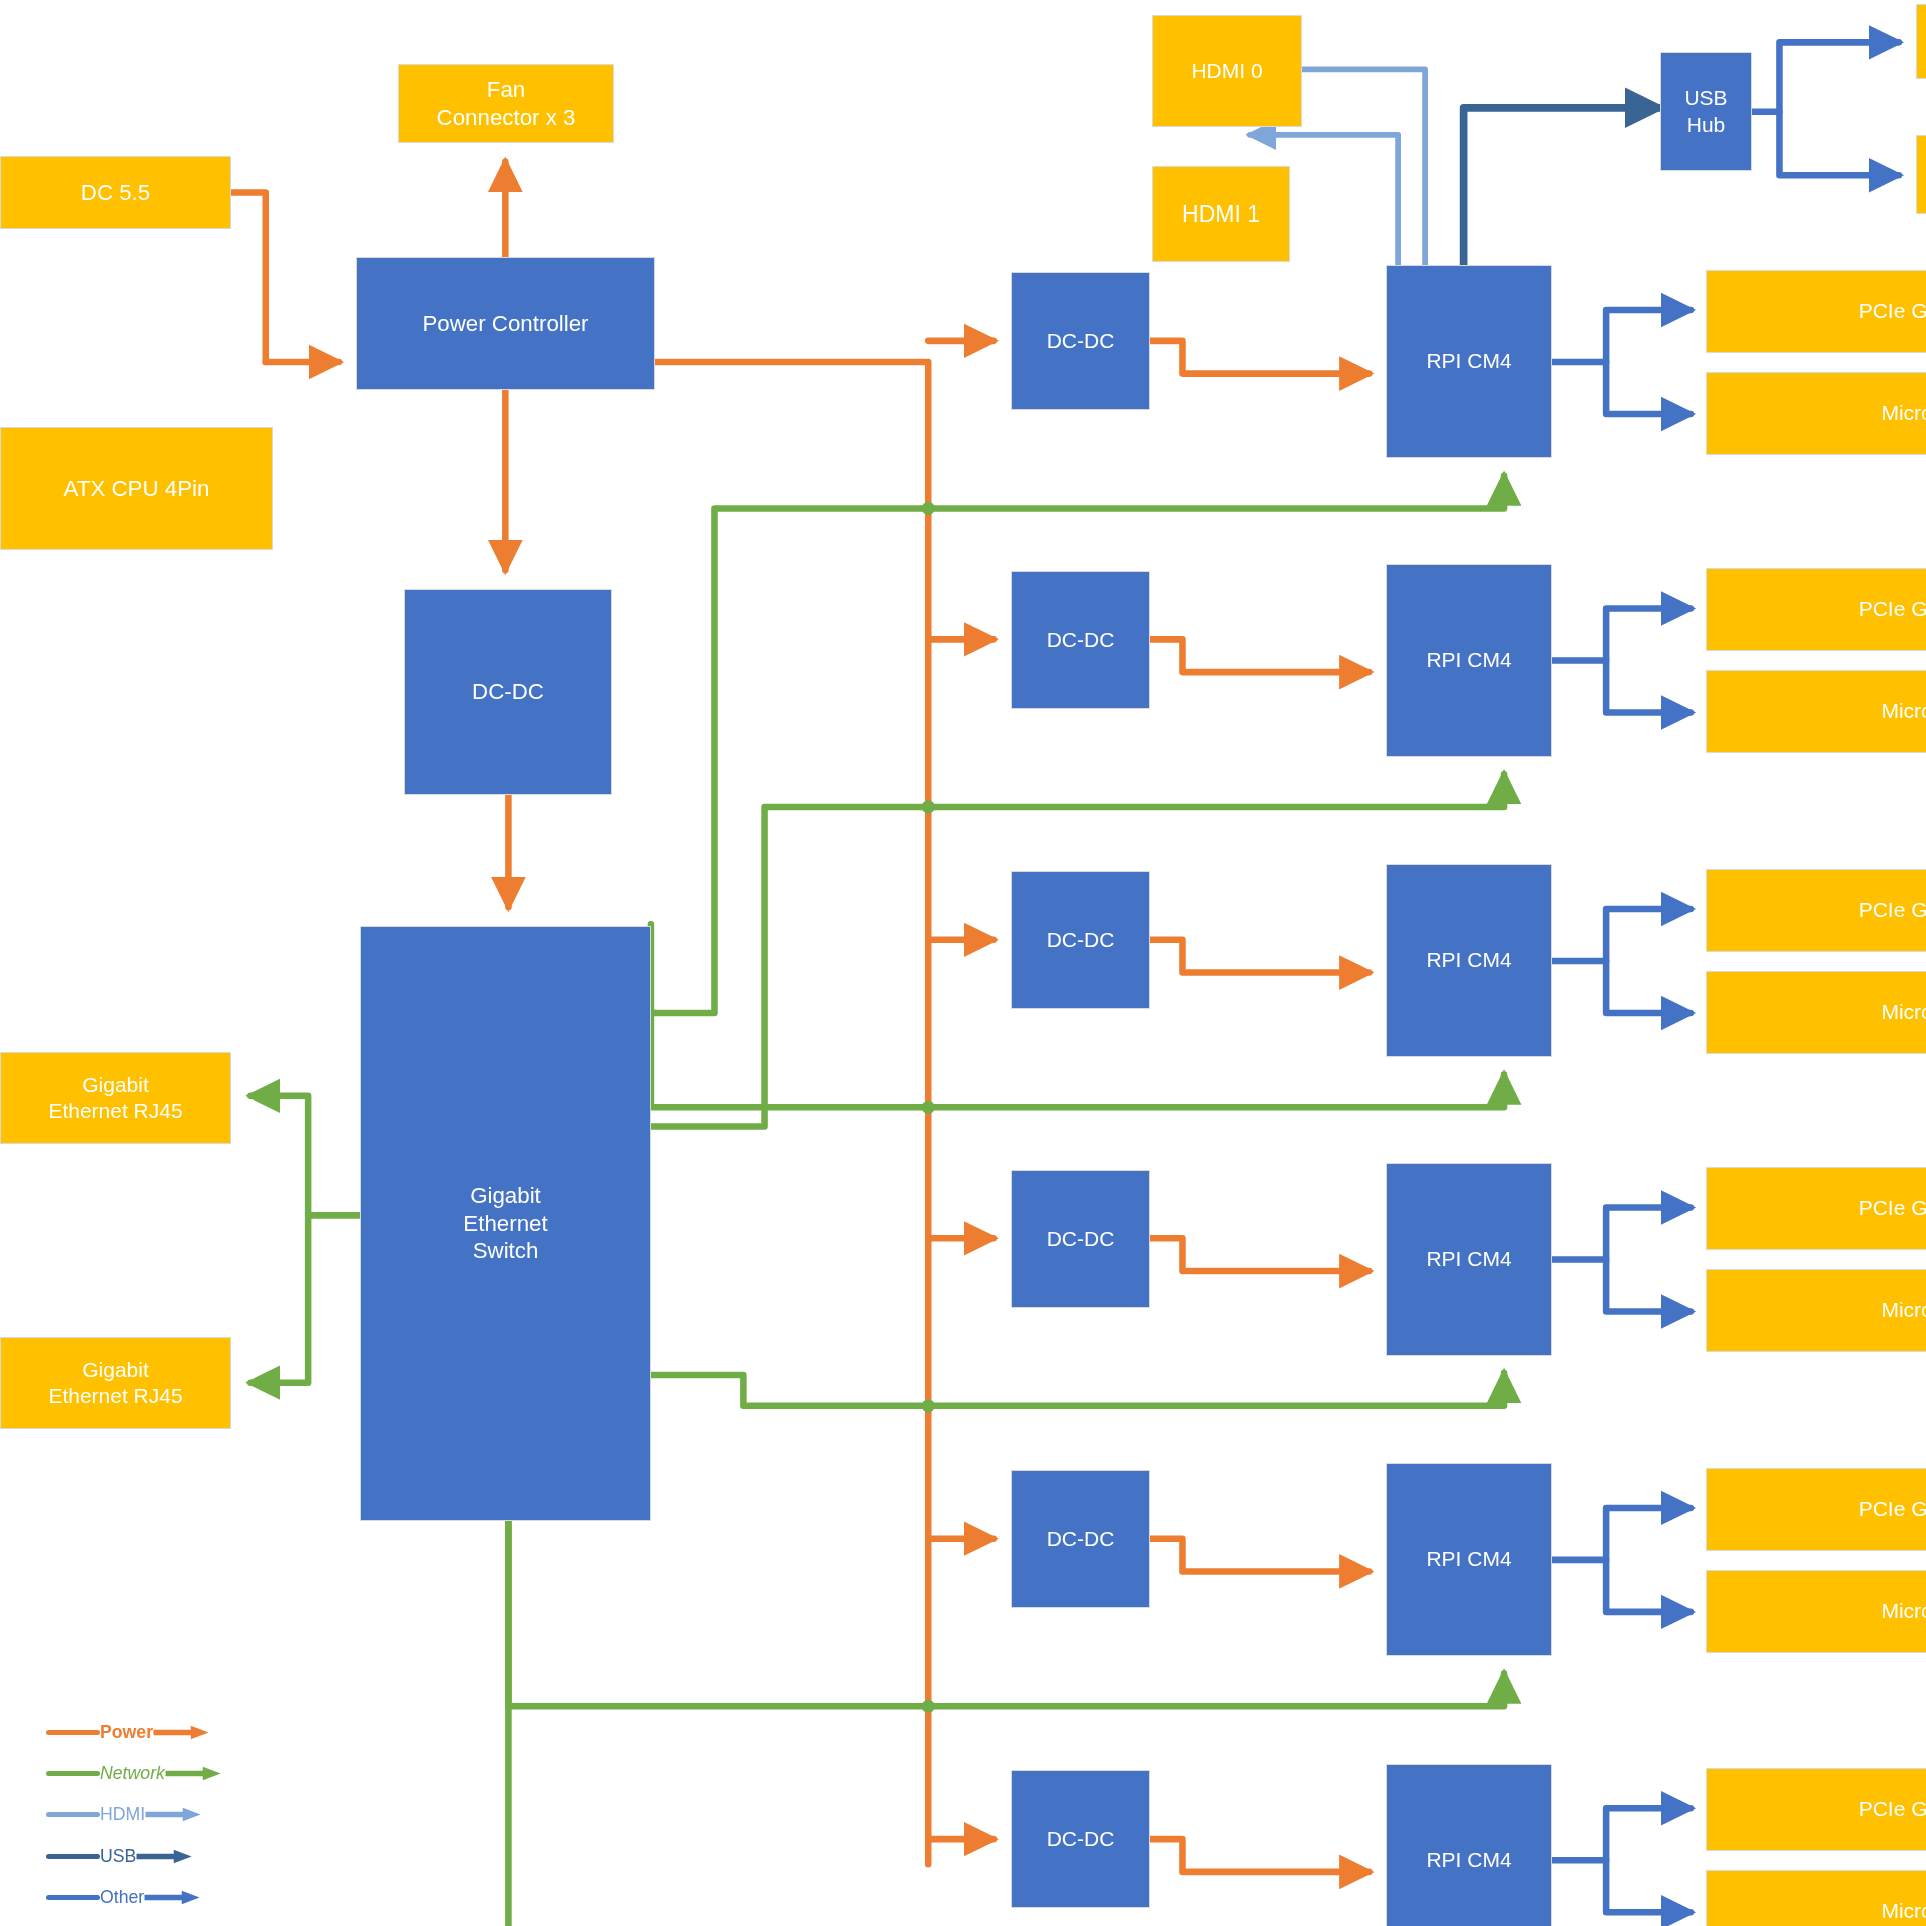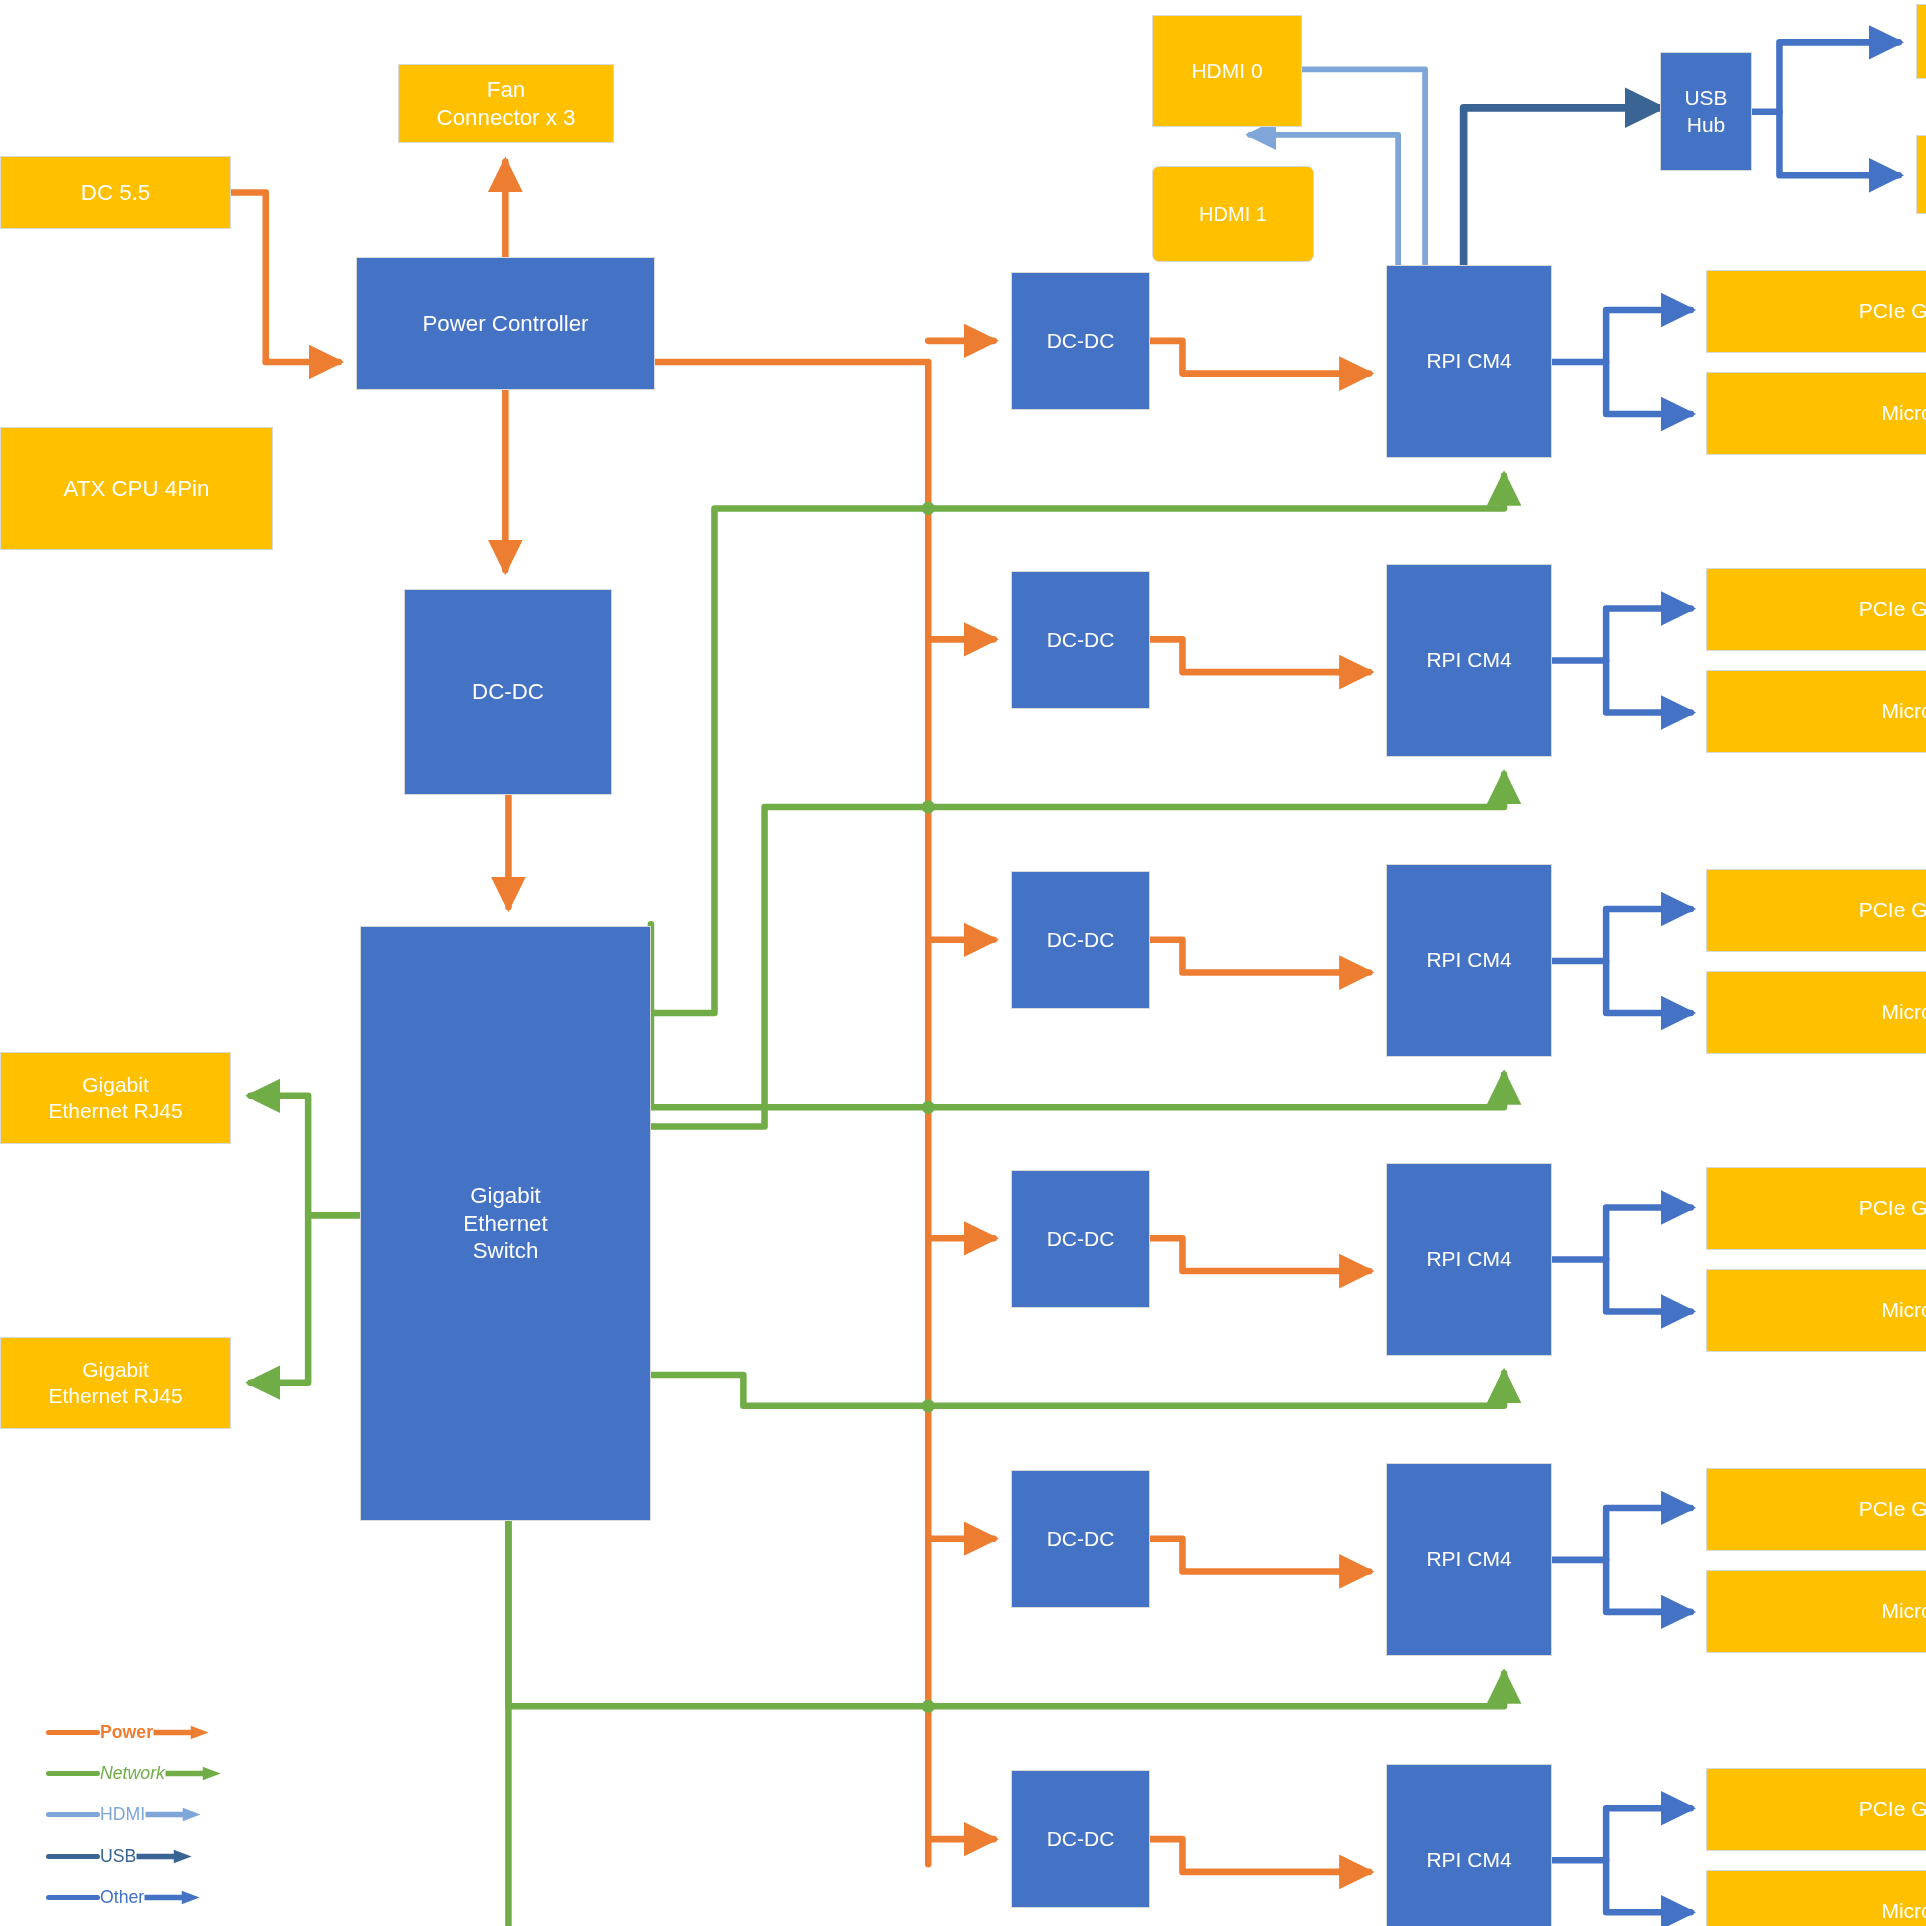--- a/index.html
+++ b/index.html
@@ -160,21 +160,21 @@
 
 <div class="node amber" style="left:0px;top:1337px;width:231px;height:92px;font-size:21px;">
   <span>Gigabit
 Ethernet RJ45</span>
 </div>
 
 <div class="node amber" style="left:1152px;top:15.4px;width:150px;height:112px;font-size:21px;align-items:center;justify-content:center;">
   <span>HDMI 0</span>
 </div>
 
-<div class="node amber" style="left:1152px;top:166px;width:162px;height:96px;font-size:20px;border-radius:7px;">
+<div class="node amber" style="left:1152px;top:166px;width:138px;height:96px;font-size:23px;">
   <span>HDMI 1</span>
 </div>
 
 <div class="node blue" style="left:1660px;top:52px;width:92px;height:119px;font-size:21px;">
   <span>USB
 Hub</span>
 </div>
 
 <div class="node amber" style="left:1916px;top:3.9px;width:156px;height:75px;font-size:20px;">
   

